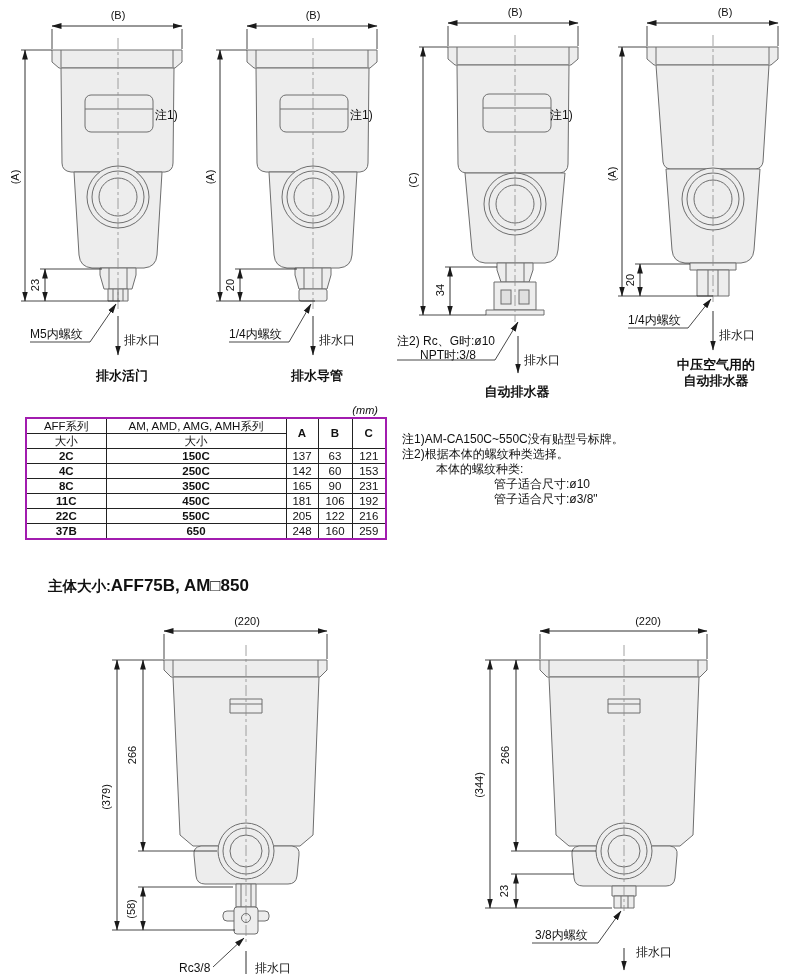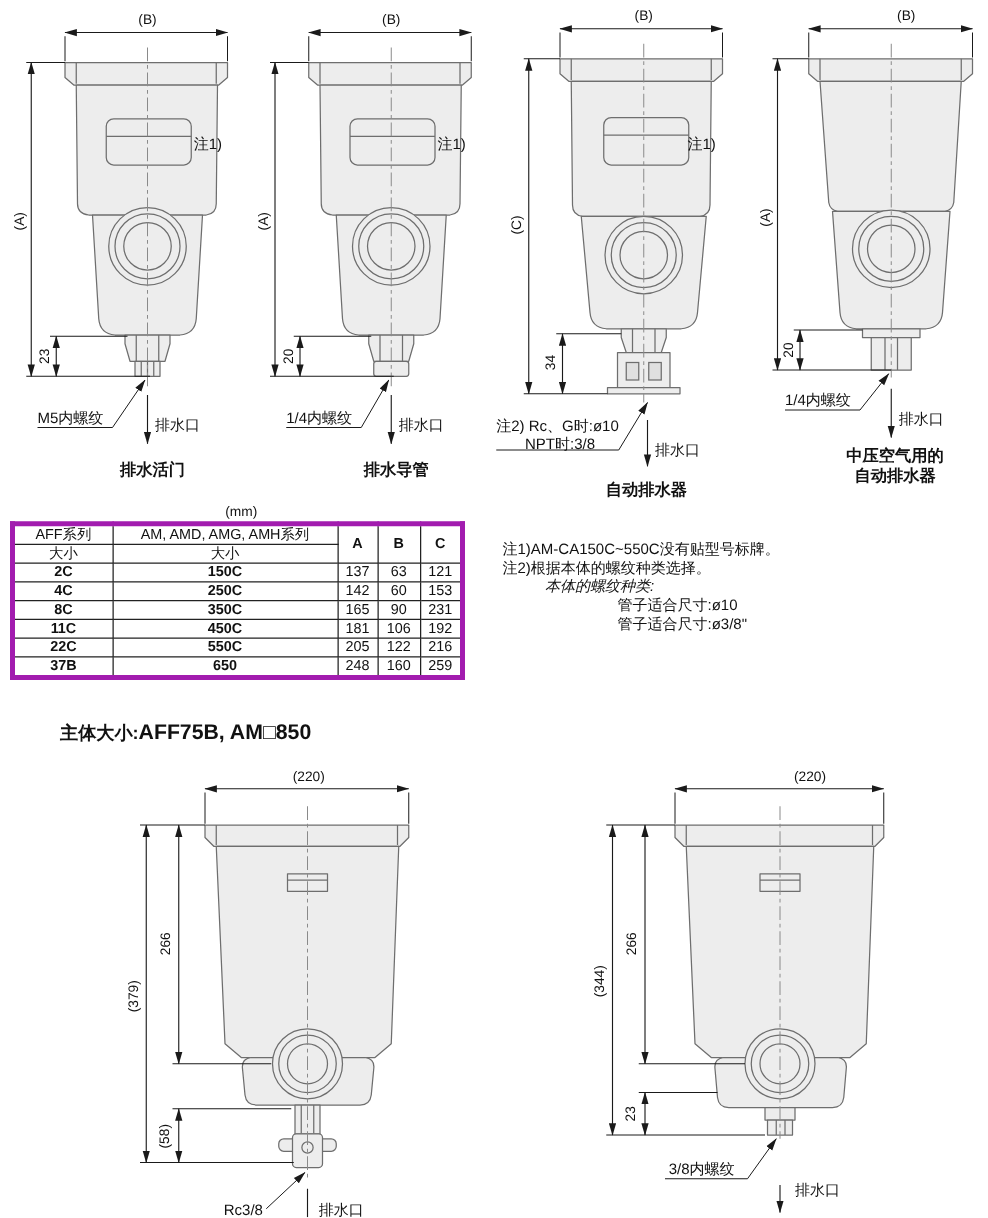--- a/index.html
+++ b/index.html
@@ -11,29 +11,29 @@
   .ol2{fill:none;stroke:#6e6e6e;stroke-width:1;}
   .win{fill:#e0e0e0;stroke:#6e6e6e;stroke-width:1;}
   .dim{stroke:#1a1a1a;stroke-width:0.9;fill:none;}
   .ext{stroke:#1a1a1a;stroke-width:0.8;fill:none;}
   .cl{stroke:#8a8a8a;stroke-width:0.8;stroke-dasharray:11 3 3 3;}
   .dtxt{font-size:11px;fill:#111;}
   .ltxt{font-size:12px;fill:#111;}
   .cap{font-size:13px;font-weight:bold;fill:#111;}
   .mid{text-anchor:middle;}
   
-  .unit-label{position:absolute;left:8px;top:404px;width:370px;text-align:center;font-size:11px;}
-  table.dims{position:absolute;left:8px;top:417px;border-collapse:collapse;font-size:11.5px;
-             border:4px solid #a21caf;table-layout:fixed;}
+  .unit-label{position:absolute;left:8px;top:404px;width:370px;text-align:right;font-size:11px;font-style:italic;}
+  table.dims{position:absolute;left:25px;top:417px;border-collapse:collapse;font-size:11.5px;
+             border:2px solid #a21caf;table-layout:fixed;}
   table.dims th,table.dims td{border:1px solid #222;padding:0 2px;height:14px;line-height:13px;
              text-align:center;font-weight:normal;overflow:hidden;white-space:nowrap;}
   table.dims .b{font-weight:bold;}
   
   .notes{position:absolute;left:402px;top:432px;font-size:12px;line-height:15px;white-space:nowrap;}
-  .notes .ind1{padding-left:34px;font-style:italic;}
+  .notes .ind1{padding-left:34px;}
   .notes .ind2{padding-left:92px;}
   
   .heading{position:absolute;left:8px;top:576px;white-space:nowrap;}
   .heading .hl{font-size:14.5px;font-weight:bold;margin-left:40px;}
   .heading .hm{font-size:17px;font-weight:bold;}
 </style>
 </head>
 <body>
 
 <div class="page">

